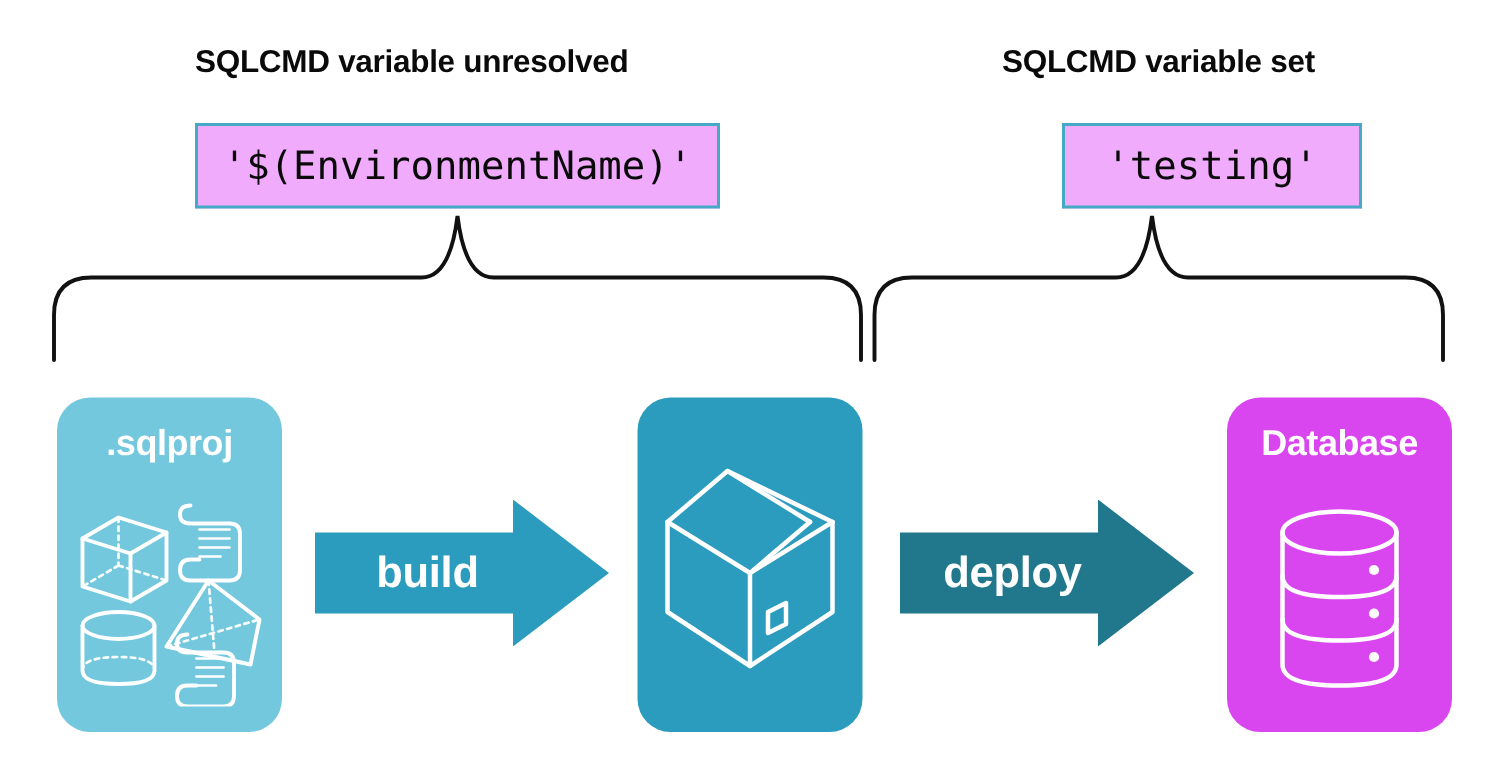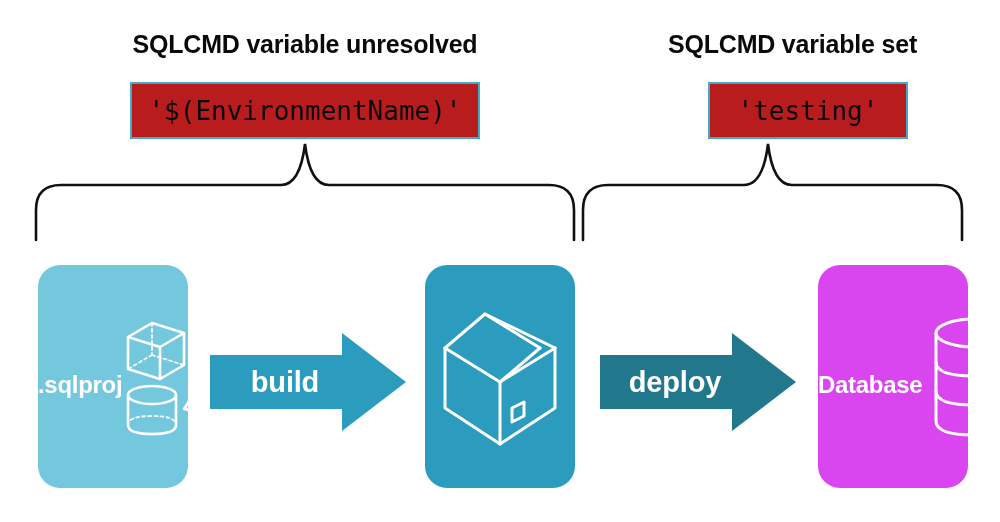--- a/index.html
+++ b/index.html
@@ -18,34 +18,33 @@
     width: 1000px;
     height: 522px;
     background: #ffffff;
   }
 
   
   .heading {
     position: absolute;
     font-family: "Liberation Sans", sans-serif;
     font-weight: bold;
-    font-size: 25px;
+    font-size: 21px;
     color: #0a0a0a;
-    text-align: center;
     letter-spacing: -0.2px;
     white-space: nowrap;
   }
   #heading-left  { left: 130px; top: 30px; width: 350px; }
   #heading-right { left: 668px; top: 30px; width: 200px; }
 
   
   .code-box {
     position: absolute;
     box-sizing: border-box;
-    background: #b91c1c;
+    background: #f0abfc;
     border: 2px solid #45aac6;
     display: flex;
     align-items: center;
     justify-content: center;
   }
   .code-box span {
     font-family: "DejaVu Sans Mono", "Liberation Mono", monospace;
     font-size: 26px;
     color: #0a0a0a;
     letter-spacing: 0px;
@@ -64,21 +63,21 @@
   }
 
   
   .stage-box {
     position: absolute;
     top: 265px;
     width: 150px;
     height: 223px;
     border-radius: 22px;
     display: flex;
-    flex-direction: row;
+    flex-direction: column;
     align-items: center;
   }
   .stage-label {
     margin-top: 17px;
     font-family: "Liberation Sans", sans-serif;
     font-weight: bold;
     font-size: 24px;
     color: #ffffff;
     letter-spacing: -0.3px;
     white-space: nowrap;

